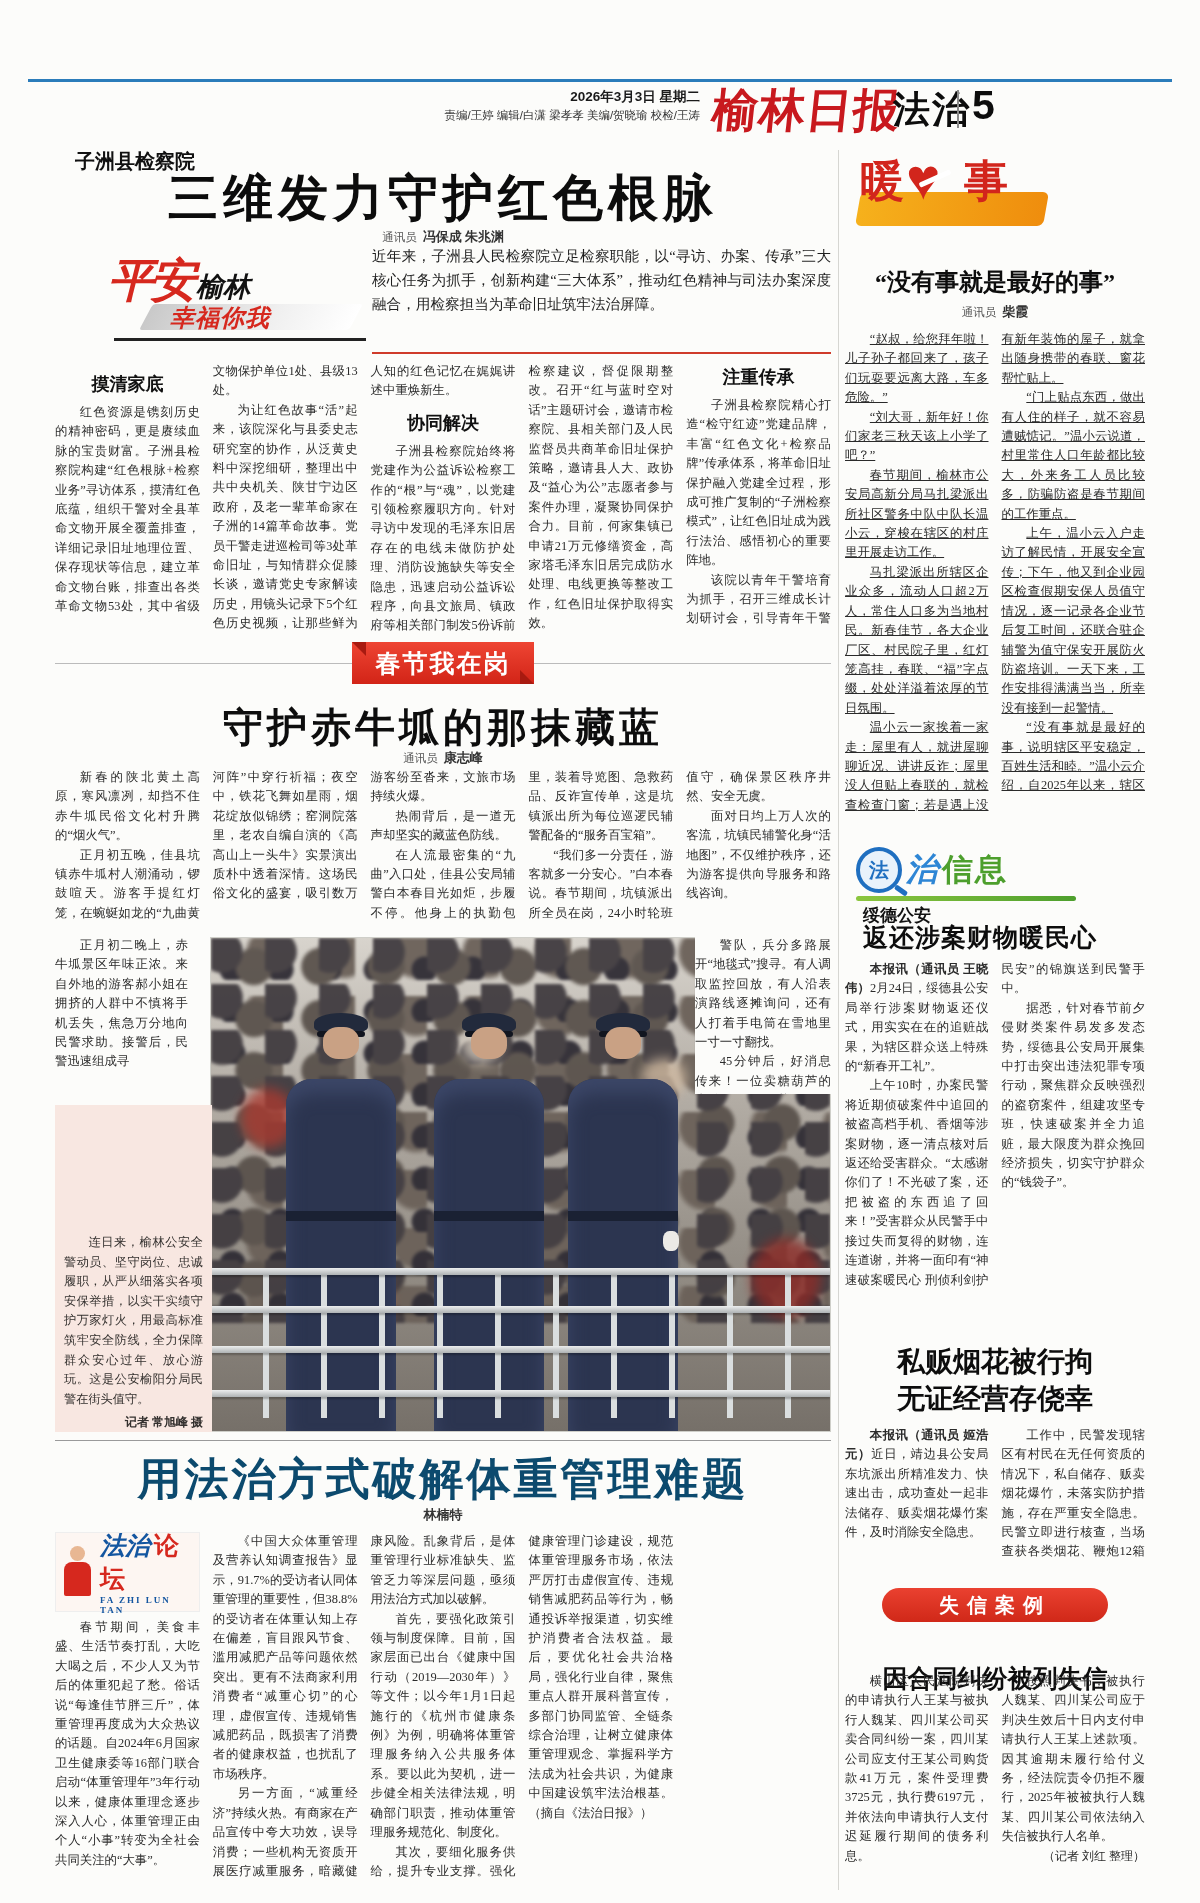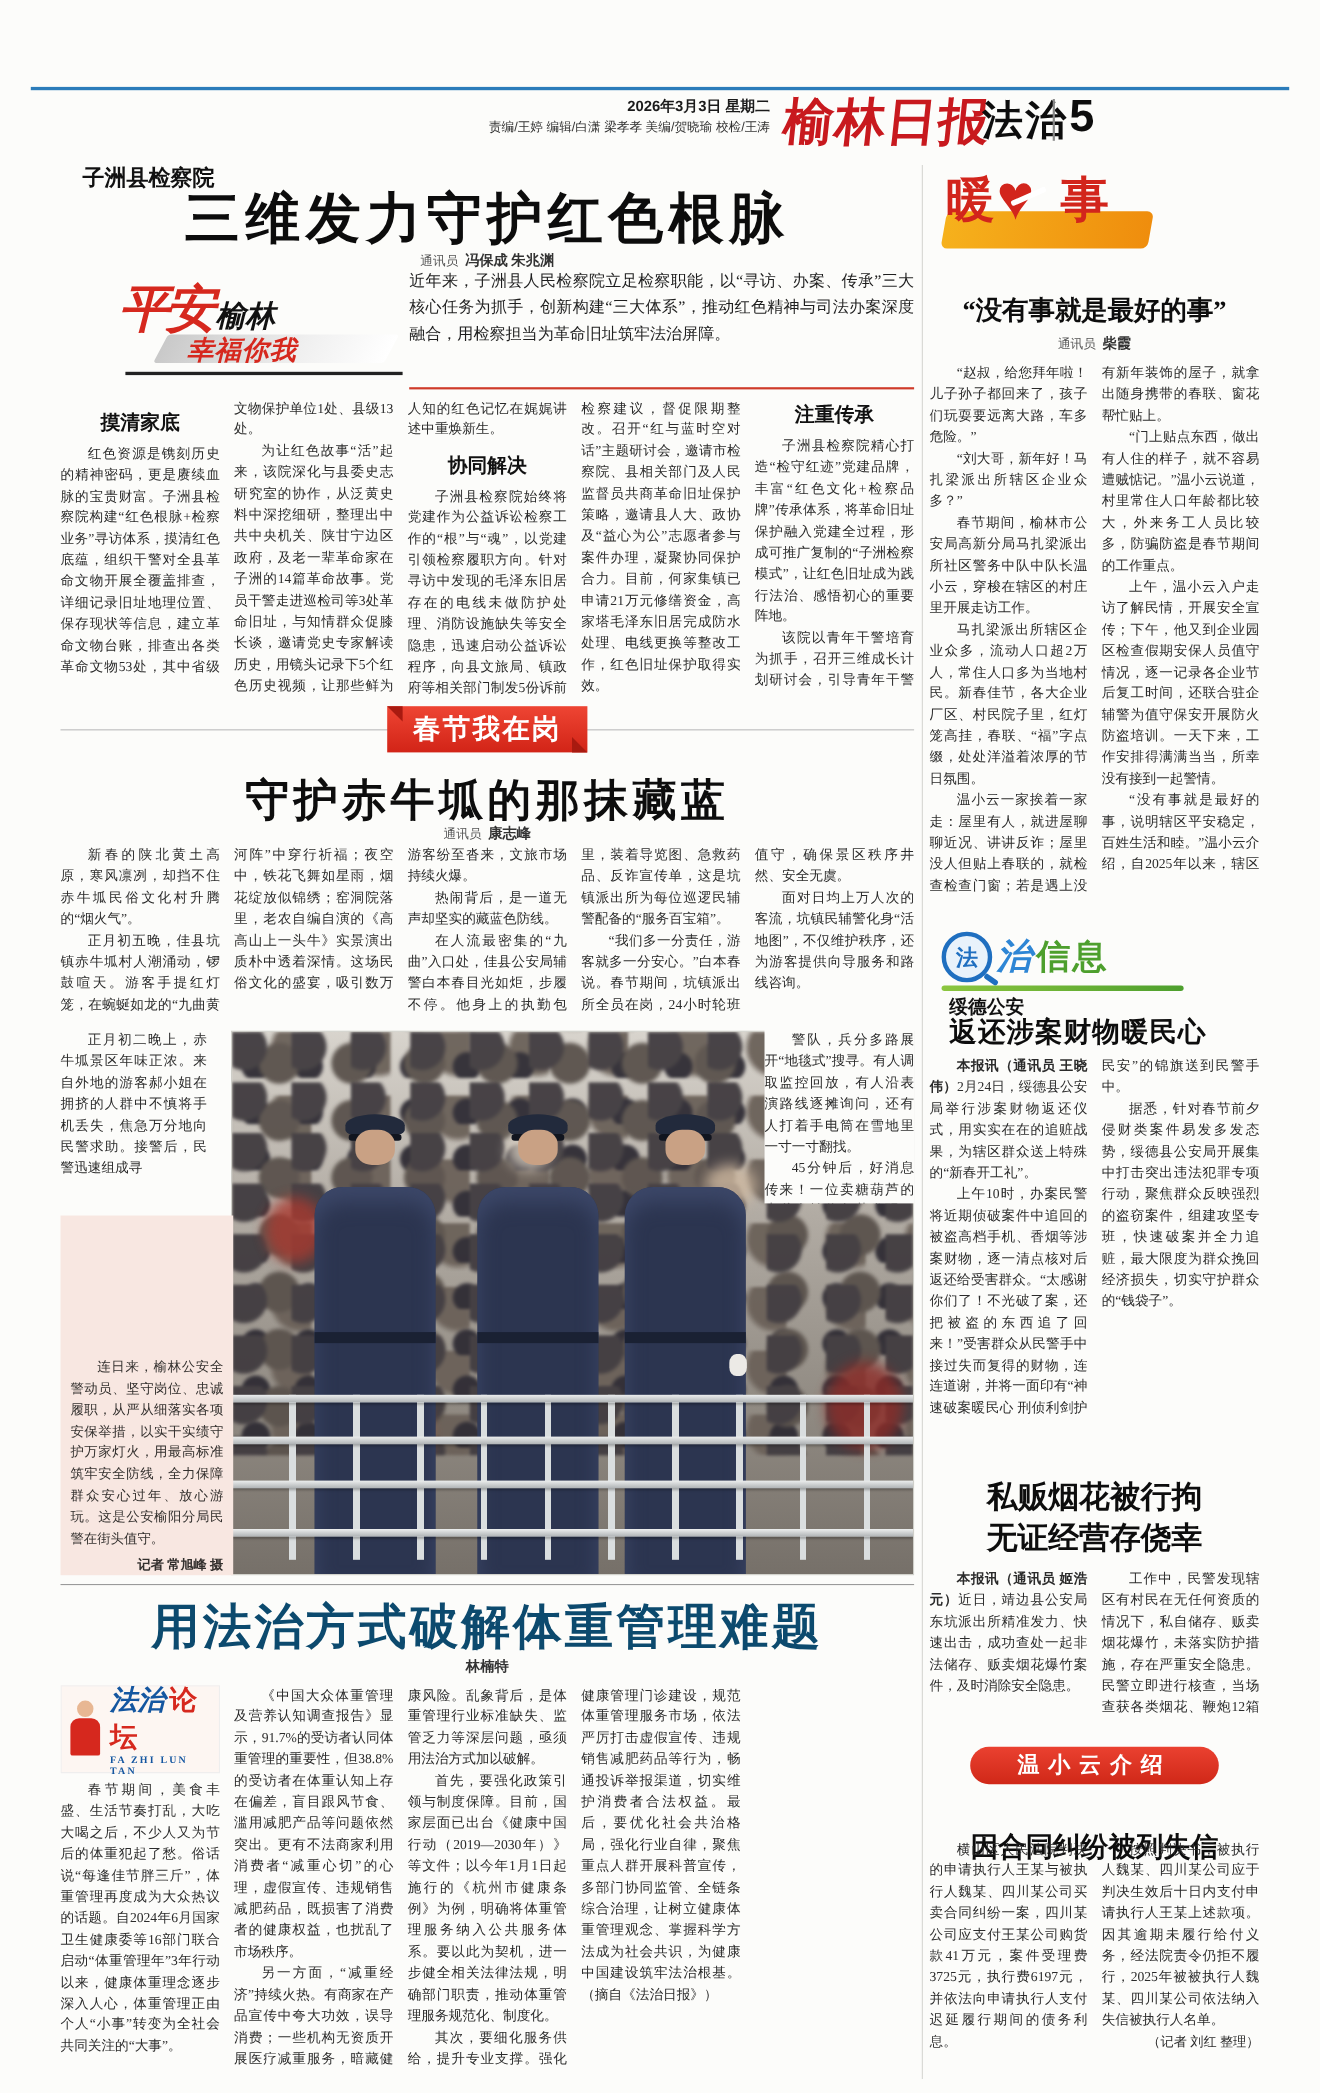--- a/index.html
+++ b/index.html
@@ -104,21 +104,21 @@
   .warm-badge{left:858px;top:148px;width:192px;height:86px;}
   .warm-brush{position:absolute;left:0;bottom:8px;width:188px;height:34px;border-radius:6px;
       background:linear-gradient(90deg,#f6b11c,#ef8d0d);transform:skewX(-10deg);}
   .warm-chars{position:absolute;left:2px;top:4px;display:flex;align-items:center;gap:2px;}
   .warm-chars .ch{font-size:44px;font-weight:900;color:#d2251c;font-family:"Liberation Sans","DejaVu Sans",sans-serif;}
   .heart{position:relative;width:56px;height:56px;flex:none;}
   .heart .hglyph{position:absolute;left:0;top:-8px;font-size:58px;color:#d2251c;}
   .heart .shake{position:absolute;left:12px;top:22px;width:34px;height:5px;background:#fff;transform:rotate(-24deg);border-radius:2px;}
   .warm-headline{left:845px;top:266px;width:300px;text-align:center;font-size:24px;font-weight:900;color:#0d0d0d;}
   .warm-byline{left:845px;top:303px;width:300px;}
-  .warm-body{left:845px;top:330px;width:300px;height:486px;}
+  .warm-body{left:845px;top:330px;width:300px;height:486px;text-decoration:underline;}
   .fz-badge{left:856px;top:843px;width:228px;height:54px;display:flex;align-items:center;gap:4px;}
   .mag{width:38px;height:38px;border:4px solid #1f6fc0;border-radius:50%;position:relative;flex:none;
        display:flex;align-items:center;justify-content:center;background:#e8f2fb;}
   .mag .zi{font-size:20px;font-weight:900;color:#1f6fc0;}
   .mag .handle{position:absolute;right:-10px;bottom:-4px;width:14px;height:5px;background:#1f6fc0;transform:rotate(35deg);border-radius:2px;}
   .fz-t2{font-size:32px;font-weight:900;color:#2e86d5;font-style:italic;}
   .fz-t3{font-size:31px;font-weight:900;color:#4d9f2d;letter-spacing:2px;}
   .fz-ground{position:absolute;left:0;bottom:-4px;width:220px;height:5px;border-radius:3px;
       background:linear-gradient(90deg,#8cc63f,#4d9f2d);}
   .suide-kicker{left:863px;top:904px;font-size:17px;font-weight:900;color:#111;}
@@ -277,21 +277,21 @@
       </span>
       <span class="ch">事</span>
     </div>
   </div>
   <div class="abs warm-headline">“没有事就是最好的事”</div>
   <div class="abs warm-byline byline">
     <span class="lbl">通讯员</span><b>柴霞</b>
   </div>
   <div class="abs warm-body cols2">
     <p>“赵叔，给您拜年啦！儿子孙子都回来了，孩子们玩耍要远离大路，车多危险。”</p>
-    <p>“刘大哥，新年好！马扎梁派出所辖区企业众多？”</p>
+    <p>“刘大哥，新年好！你们家老三秋天该上小学了吧？”</p>
     <p>春节期间，榆林市公安局高新分局马扎梁派出所社区警务中队中队长温小云，穿梭在辖区的村庄里开展走访工作。</p>
     <p>马扎梁派出所辖区企业众多，流动人口超2万人，常住人口多为当地村民。新春佳节，各大企业厂区、村民院子里，红灯笼高挂，春联、“福”字点缀，处处洋溢着浓厚的节日氛围。</p>
     <p>温小云一家挨着一家走：屋里有人，就进屋聊聊近况、讲讲反诈；屋里没人但贴上春联的，就检查检查门窗；若是遇上没有新年装饰的屋子，就拿出随身携带的春联、窗花帮忙贴上。</p>
     <p>“门上贴点东西，做出有人住的样子，就不容易遭贼惦记。”温小云说道，村里常住人口年龄都比较大，外来务工人员比较多，防骗防盗是春节期间的工作重点。</p>
     <p>上午，温小云入户走访了解民情，开展安全宣传；下午，他又到企业园区检查假期安保人员值守情况，逐一记录各企业节后复工时间，还联合驻企辅警为值守保安开展防火防盗培训。一天下来，工作安排得满满当当，所幸没有接到一起警情。</p>
     <p>“没有事就是最好的事，说明辖区平安稳定，百姓生活和睦。”温小云介绍，自2025年以来，辖区警情、案件数同比大幅下降。</p>
 
   </div>
 
   <div class="abs fz-badge">
@@ -314,21 +314,21 @@
   <div class="abs fire-headline">
     <div>私贩烟花被行拘</div>
     <div>无证经营存侥幸</div>
   </div>
   <div class="abs fire-body cols2">
     <p><span class="lead-in">本报讯（通讯员 姬浩元）</span><span>近日，靖边县公安局东坑派出所精准发力、快速出击，成功查处一起非法储存、贩卖烟花爆竹案件，及时消除安全隐患。</span></p>
     <p>工作中，民警发现辖区有村民在无任何资质的情况下，私自储存、贩卖烟花爆竹，未落实防护措施，存在严重安全隐患。民警立即进行核查，当场查获各类烟花、鞭炮12箱（件），并依法予以扣押。经讯问，违法行为人赵某对非法储存、贩卖烟花爆竹的违法事实供认不讳。</p>
 
   </div>
 
-  <div class="abs shixin-badge">温小云介绍</div>
+  <div class="abs shixin-badge">失信案例</div>
   <div class="abs shixin-headline">因合同纠纷被列失信</div>
   <div class="abs shixin-body cols2">
     <p>横山区人民法院判决的申请执行人王某与被执行人魏某、四川某公司买卖合同纠纷一案，四川某公司应支付王某公司购货款41万元，案件受理费3725元，执行费6197元，并依法向申请执行人支付迟延履行期间的债务利息。</p>
     <p>按照判决书，被执行人魏某、四川某公司应于判决生效后十日内支付申请执行人王某上述款项。因其逾期未履行给付义务，经法院责令仍拒不履行，2025年被被执行人魏某、四川某公司依法纳入失信被执行人名单。</p>
     <p class="tail">（记者 刘红 整理）</p>
   </div>
 
 </div>
 
 </body></html>

